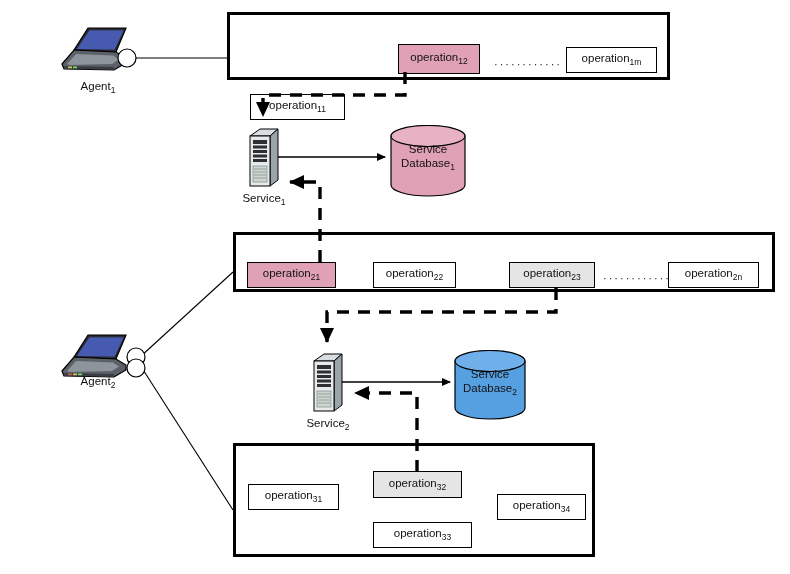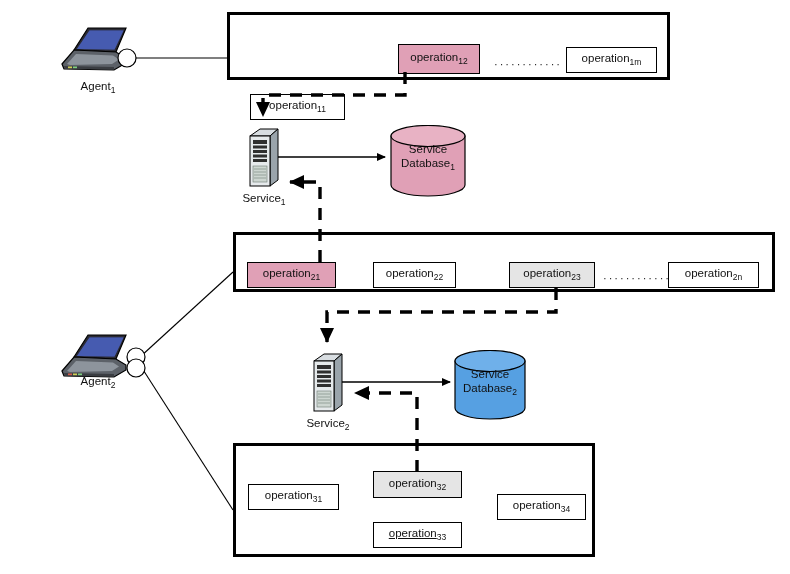--- a/index.html
+++ b/index.html
@@ -123,21 +123,21 @@
   <div class="proclabel" style="left:249px;top:459px;">
     <span>Process</span><sub style="font-size:8.5px;">3</sub>
   </div>
 
   <div class="op" style="left:248px;top:484px;width:91px;height:26px;">
     <span><span>operation</span><sub>31</sub></span>
   </div>
   <div class="op blue" style="left:373px;top:471px;width:89px;height:27px;">
     <span><span>operation</span><sub>32</sub></span>
   </div>
-  <div class="op" style="left:373px;top:522px;width:89px;height:26px;text-decoration:underline;">
+  <div class="op" style="left:373px;top:522px;width:99px;height:26px;">
     <span><span>operation</span><sub>33</sub></span>
   </div>
   <div class="op" style="left:497px;top:494px;width:89px;height:26px;">
     <span><span>operation</span><sub>34</sub></span>
   </div>
 
   <div class="iconwrap" style="left:58px;top:24px;width:80px;height:50px;">
     <svg width="80" height="50" viewBox="0 0 80 50">
 
       <path d="M16,26 L30,4 L68,4 L58,28 z" fill="#2b2b33" stroke="#000" stroke-width="1.2"></path>

